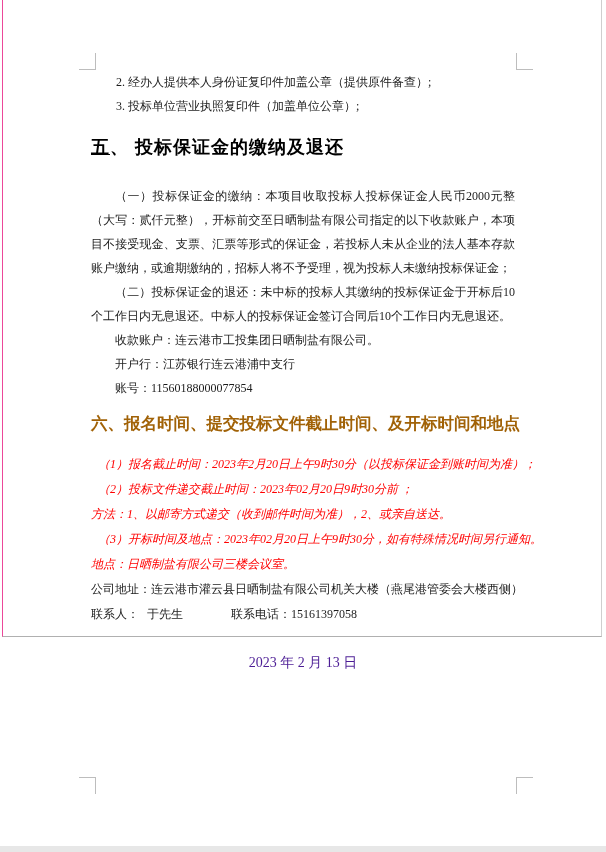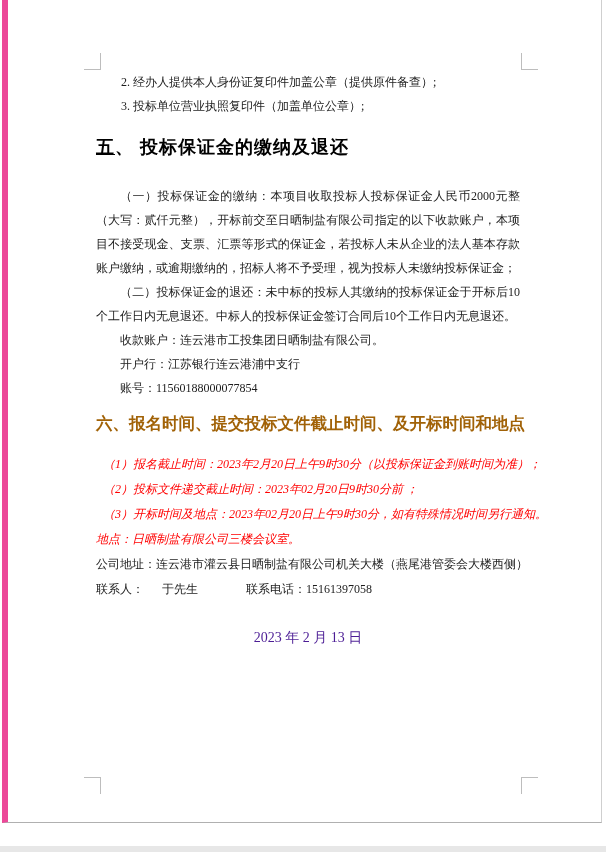--- a/index.html
+++ b/index.html
@@ -2,23 +2,23 @@
 <html><head>
 <meta charset="utf-8">
 <style>
   html,body{margin:0;padding:0;}
   body{
     width:606px;height:852px;position:relative;overflow:hidden;
     background:#ffffff;
     font-family:"Liberation Serif","DejaVu Serif",serif;
   }
   .page{
-    position:absolute;left:2px;top:0;width:600px;height:823px;
+    position:absolute;left:2px;top:0;width:600px;height:637px;
     background:#ffffff;
-    border-left:6px solid #ec4899;border-right:1px solid #cfcfcf;
+    border-left:1px solid #ec4899;border-right:1px solid #cfcfcf;
     border-bottom:1px solid #b0b0b0;
     box-sizing:border-box;
   }
   .bottom-gutter{
     position:absolute;left:0;top:846px;width:606px;height:6px;
     background:#e7e7e7;
   }
   
   .mark{position:absolute;width:17px;height:17px;border:0 solid #bdbdbd;box-sizing:border-box;}
   .mark.tl{left:76px;top:53px;border-right-width:1px;border-bottom-width:1px;}
@@ -48,21 +48,21 @@
     margin-top:10px;
     font-family:"Liberation Sans","DejaVu Sans",sans-serif;
     font-weight:700;font-size:16.5px;line-height:26px;color:#a16207;
     white-space:nowrap;
   }
   .red-block{margin-top:16px;color:#ff0000;}
   .red-line{line-height:25px;white-space:nowrap;font-style:italic;}
   .red-line.num-indent{padding-left:7px;}
   .black-line{line-height:25px;white-space:nowrap;color:#1c1c1c;}
   .contact-line{line-height:25px;white-space:nowrap;color:#1c1c1c;}
-  .contact-name{margin-left:18px;}
+  .contact-name{margin-left:8px;}
   .phone-part{margin-left:48px;}
   .company-line{
     margin-top:8px;text-align:center;
     font-family:"Liberation Sans","DejaVu Sans",sans-serif;
     font-weight:700;font-size:16px;line-height:26px;color:#000;
     white-space:nowrap;
   }
   .date-line{margin-top:24px;text-align:center;font-size:14px;line-height:24px;color:#4c1d95;}
 </style>
 </head>
@@ -88,20 +88,21 @@
 
     <div class="plain-line">收款账户：连云港市工投集团日晒制盐有限公司。</div>
     <div class="plain-line">开户行：江苏银行连云港浦中支行</div>
     <div class="plain-line">账号：11560188000077854</div>
 
     <div class="h6">六、报名时间、提交投标文件截止时间、及开标时间和地点</div>
 
     <div class="red-block">
       <div class="red-line num-indent">（1）报名截止时间：2023年2月20日上午9时30分（以投标保证金到账时间为准）；</div>
       <div class="red-line num-indent">（2）投标文件递交截止时间：2023年02月20日9时30分前 ；</div>
+      <div class="red-line">方法：1、以邮寄方式递交（收到邮件时间为准），2、或亲自送达。</div>
       <div class="red-line num-indent">（3）开标时间及地点：2023年02月20日上午9时30分，如有特殊情况时间另行通知。</div>
       <div class="red-line">地点：日晒制盐有限公司三楼会议室。</div>
     </div>
 
     <div class="black-line">公司地址：连云港市灌云县日晒制盐有限公司机关大楼（燕尾港管委会大楼西侧）</div>
 
     <div class="contact-line"><span>联系人：</span><span class="contact-name">于先生</span><span class="phone-part">联系电话：</span><span>15161397058</span></div>
 
 
     <div class="date-line">2023 年 2 月 13 日</div>

